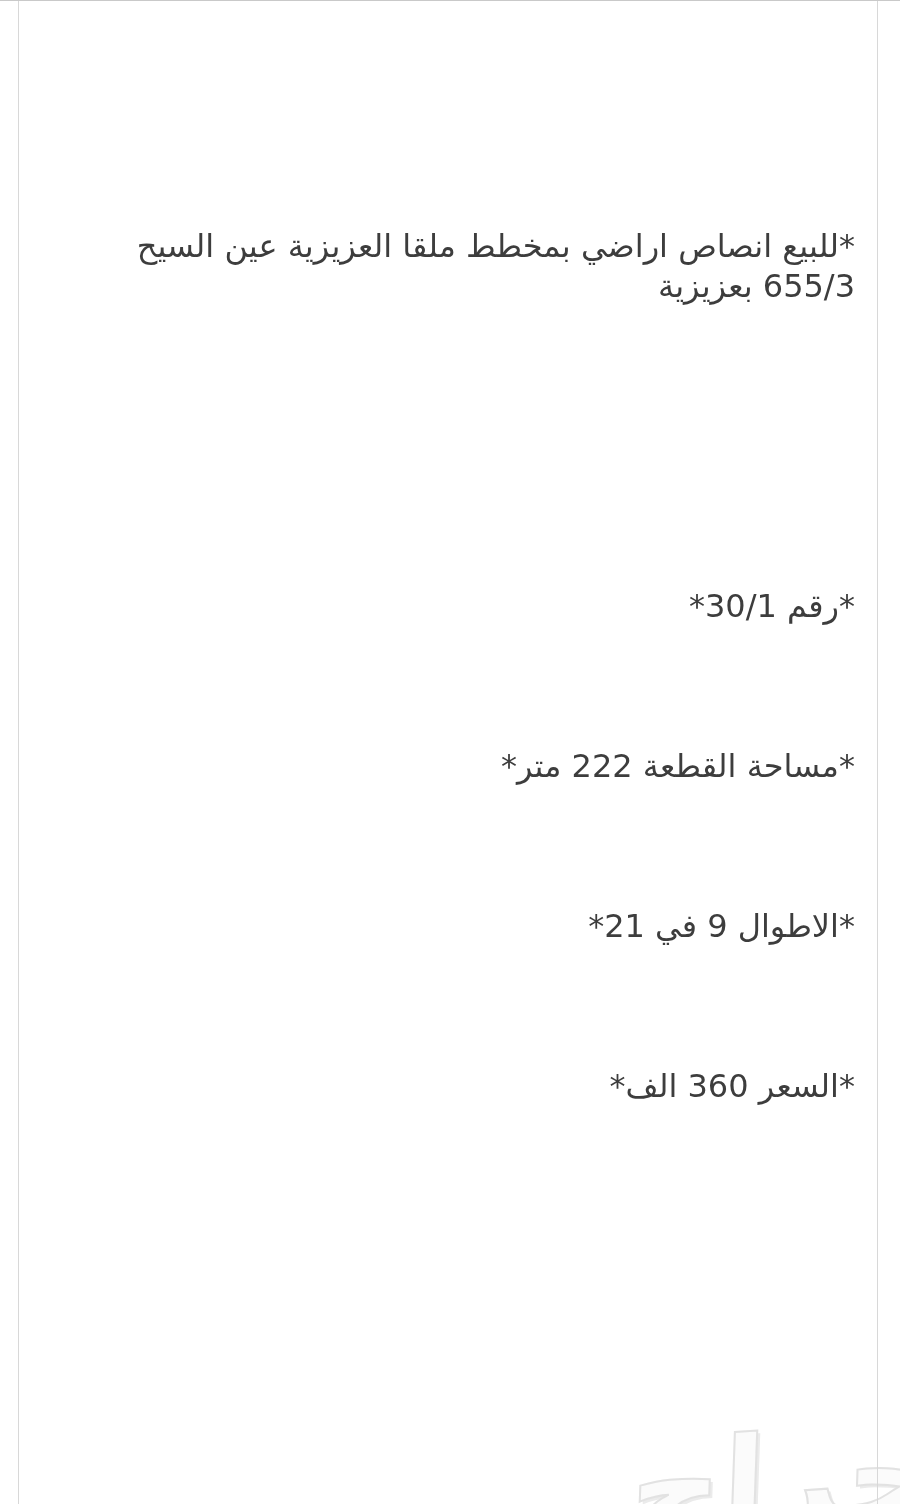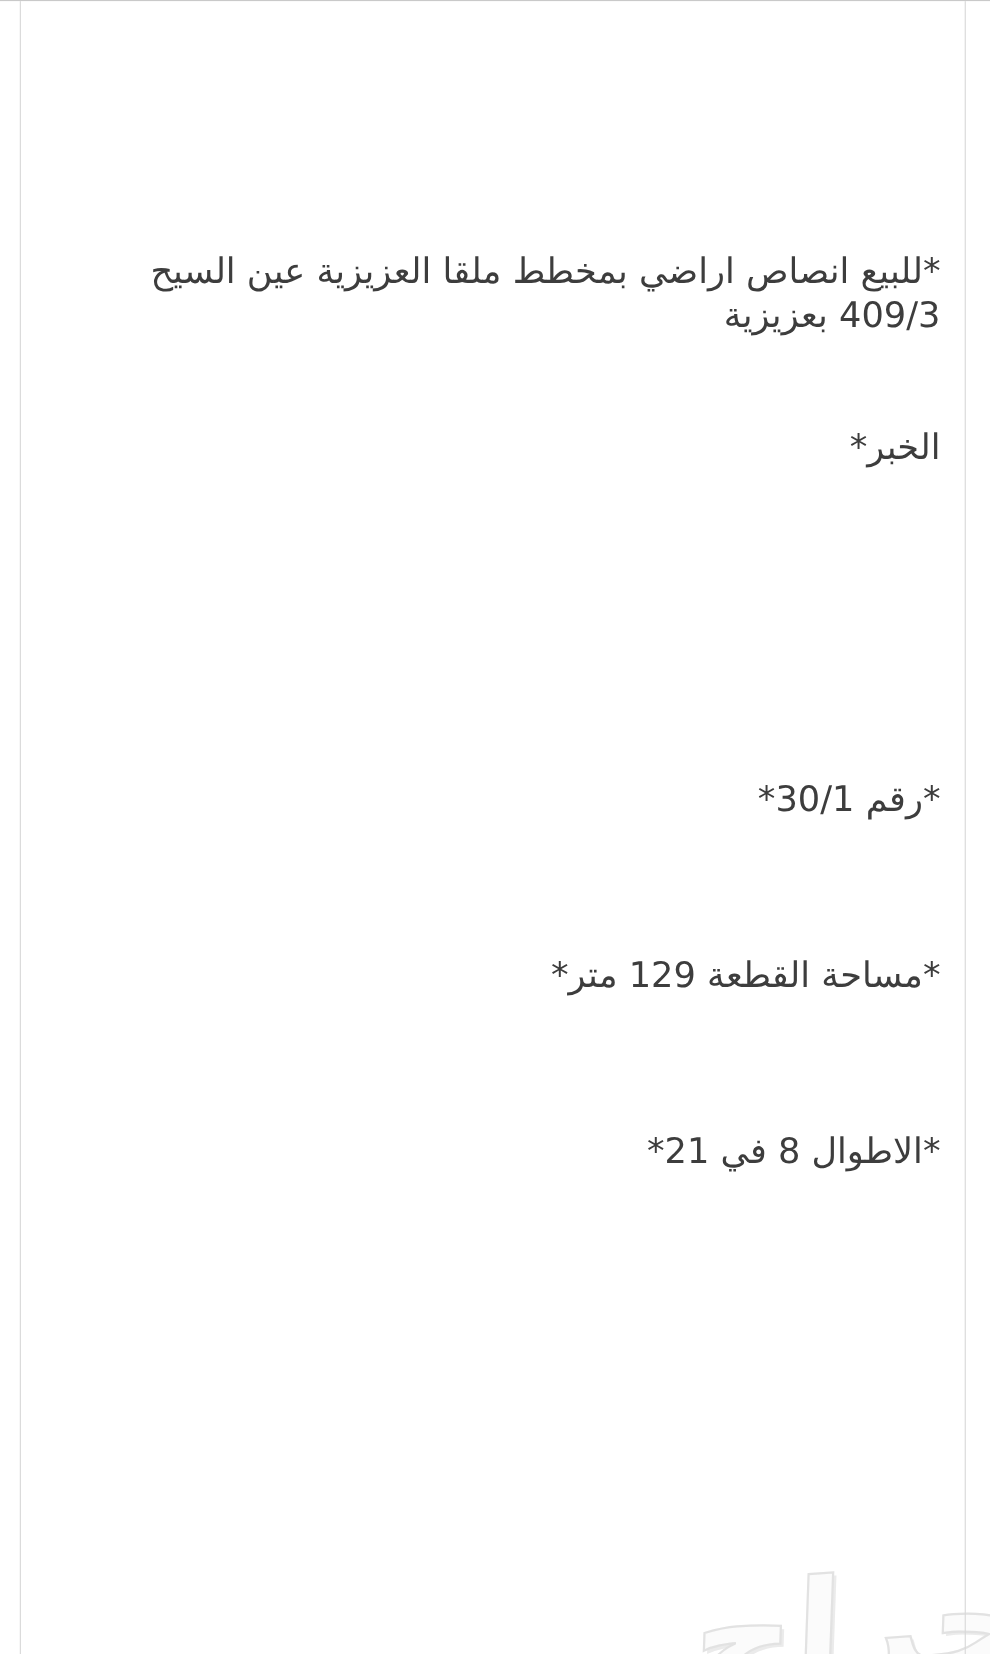--- a/index.html
+++ b/index.html
@@ -70,28 +70,28 @@
 <div class="page">
 
   <div class="border-line left"></div>
   <div class="border-line right"></div>
 
   <div class="watermark">حراج</div>
 
   <div class="content" dir="rtl">
 
     <p class="para title">
-      <span class="tline">*للبيع انصاص اراضي بمخطط ملقا العزيزية عين السيح 409/3 بعزيزية</span>
-      <span class="tline">الخبر*</span>
+      <span class="tline">*للبيع انصاص اراضي بمخطط ملقا العزيزية عين السيح 655/3 بعزيزية</span>
     </p>
 
     
     <p class="para">*رقم 30/1*</p>
-    <p class="para">*مساحة القطعة 129 متر*</p>
-    <p class="para">*الاطوال 8 في 21*</p>
+    <p class="para">*مساحة القطعة 222 متر*</p>
+    <p class="para">*الاطوال 9 في 21*</p>
+    <p class="para">*السعر 360 الف*</p>
 
     
 
     
     
     
     
     
     
 

